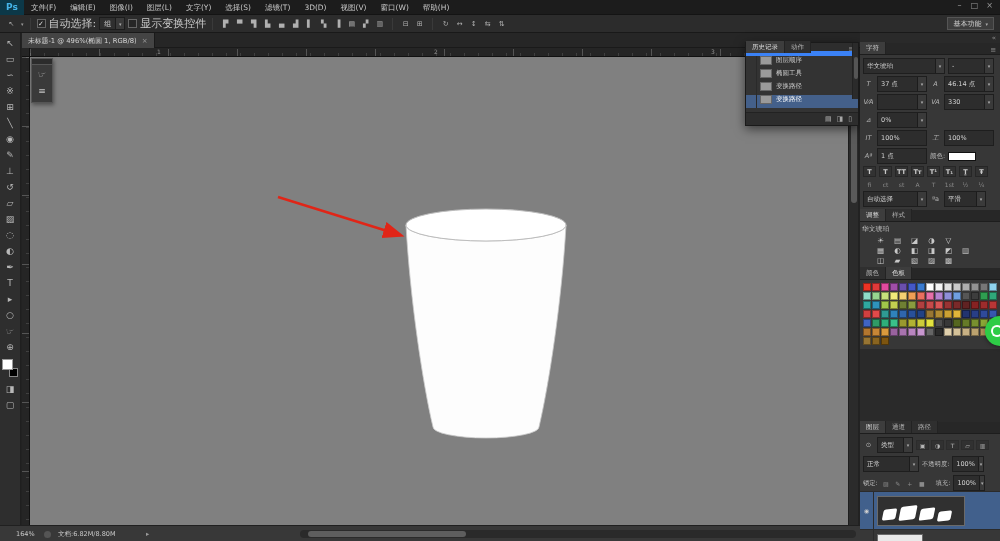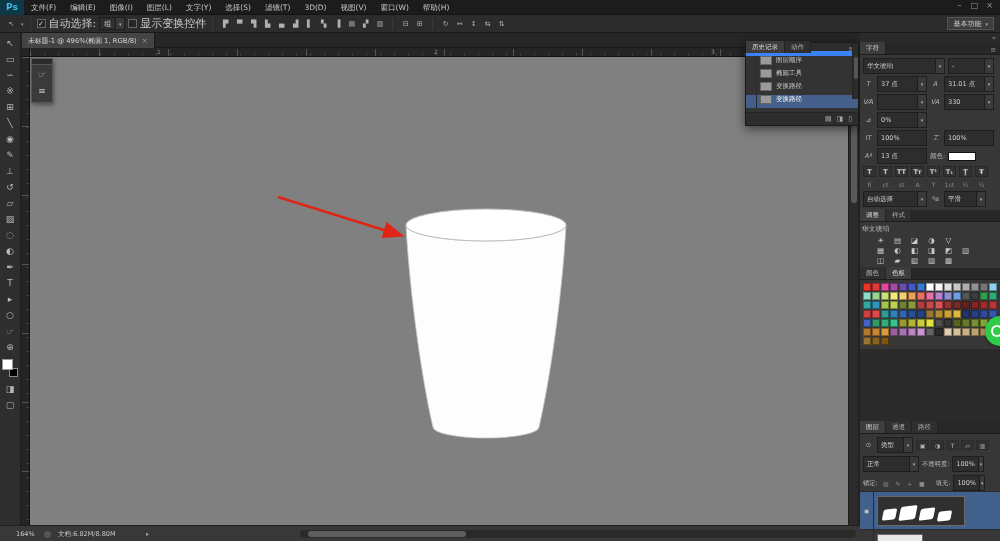--- a/index.html
+++ b/index.html
@@ -334,21 +334,21 @@
         </span>
       </div>
       <div class="prow">
         <span class="fico">T</span>
         <span class="fld" style="width:50px">
           <span class="fval">37 点</span>
           <span class="ddcar">▾</span>
         </span>
         <span class="fico">A</span>
         <span class="fld" style="width:50px">
-          <span class="fval">31.01 点</span>
+          <span class="fval">46.14 点</span>
           <span class="ddcar">▾</span>
         </span>
       </div>
       <div class="prow">
         <span class="fico">V⁄A</span>
         <span class="fld" style="width:50px">
           <span class="fval"></span>
           <span class="ddcar">▾</span>
         </span>
         <span class="fico">VA</span>
@@ -370,21 +370,21 @@
           <span class="fval">100%</span>
         </span>
         <span class="fico">工</span>
         <span class="fld" style="width:50px">
           <span class="fval">100%</span>
         </span>
       </div>
       <div class="prow">
         <span class="fico">Aª</span>
         <span class="fld" style="width:50px">
-          <span class="fval">13 点</span>
+          <span class="fval">1 点</span>
         </span>
         <span class="fico" style="font-style:normal;width:auto">颜色:</span>
         <span id="colorsw"></span>
       </div>
       <div class="prow">
 
       <span class="sbtn">T</span>
           <span class="sbtn">T</span>
           <span class="sbtn">TT</span>
           <span class="sbtn">Tт</span>

